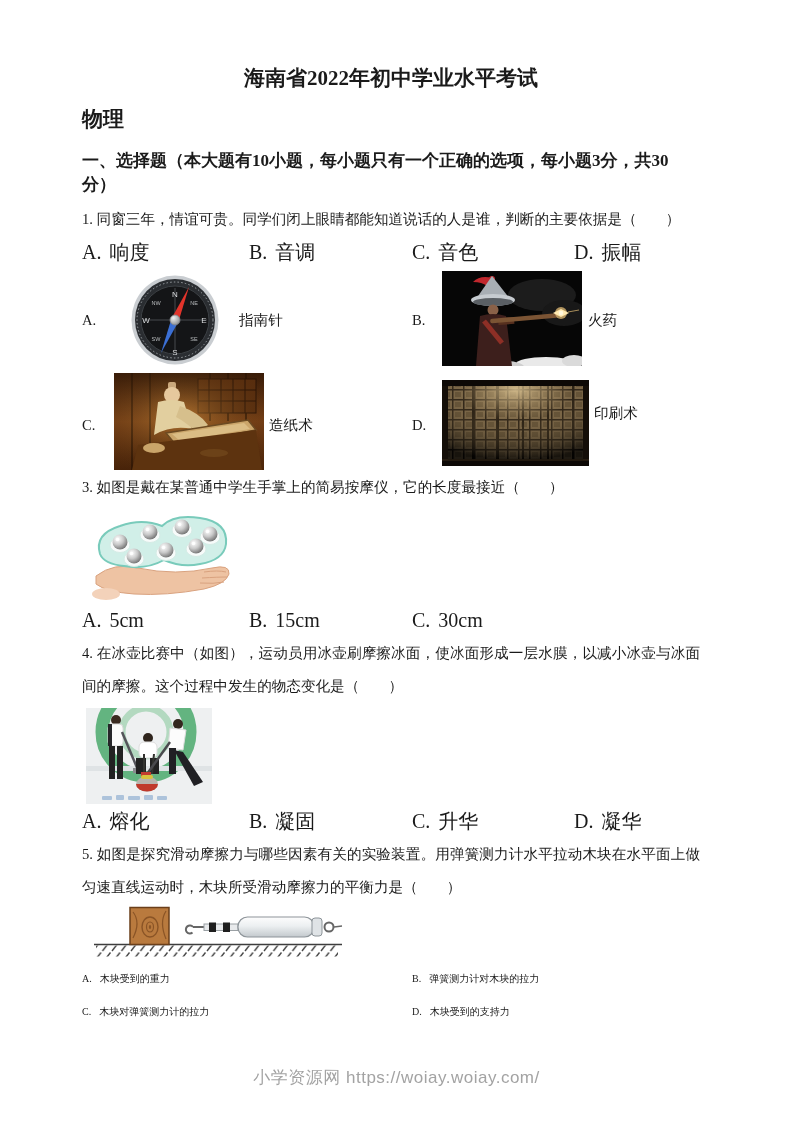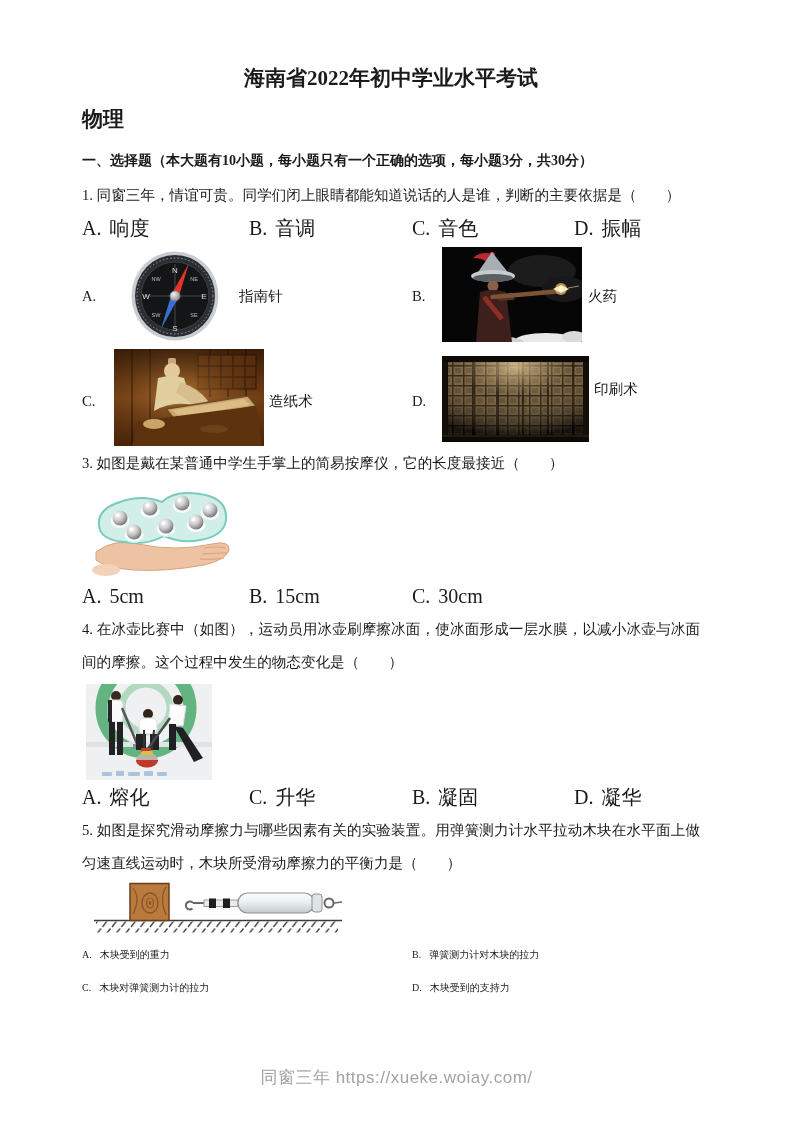--- a/index.html
+++ b/index.html
@@ -24,21 +24,21 @@
   }
   .doc-subject {
     margin-top: 12px;
     text-align: left;
     font-size: 21px;
     font-weight: bold;
     line-height: 1.4;
   }
   .section-header {
     margin-top: 14px;
-    font-size: 14px;
+    font-size: 17px;
     font-weight: bold;
     line-height: 24px;
   }
   .qtext {
     font-size: 14.6px;
     line-height: 33px;
     text-align: justify;
   }
   .opts4 {
     display: grid;
@@ -328,22 +328,22 @@
           <rect x="16" y="88" width="10" height="4" rx="1"></rect>
             <rect x="30" y="87" width="8" height="5" rx="1"></rect>
           <rect x="42" y="88" width="12" height="4" rx="1"></rect>
             <rect x="58" y="87" width="9" height="5" rx="1"></rect>
           <rect x="71" y="88" width="10" height="4" rx="1"></rect>
         </g>
       </svg>
     </div>
     <div class="opts4">
       <span><span class="opt-label">A.</span><span>熔化</span></span>
+      <span><span class="opt-label">B.</span><span>凝固</span></span>
       <span><span class="opt-label">C.</span><span>升华</span></span>
-      <span><span class="opt-label">B.</span><span>凝固</span></span>
       <span><span class="opt-label">D.</span><span>凝华</span></span>
     </div>
 
     <p class="qtext">5. 如图是探究滑动摩擦力与哪些因素有关的实验装置。用弹簧测力计水平拉动木块在水平面上做匀速直线运动时，木块所受滑动摩擦力的平衡力是（　　）</p>
     <div class="figrow fig-q5">
 
       <svg class="abs" style="left:10px;top:0" width="252" height="58" viewBox="0 0 252 58">
         <defs>
           <pattern id="hat5" width="9.5" height="12" patternUnits="userSpaceOnUse">
             <line x1="9" y1="0.5" x2="1" y2="11" stroke="#3d3d3d" stroke-width="1.3"></line>
@@ -378,14 +378,14 @@
     </div>
     <div class="opts2">
       <span><span class="opt-label">A.</span><span>木块受到的重力</span></span>
       <span><span class="opt-label">B.</span><span>弹簧测力计对木块的拉力</span></span>
       <span><span class="opt-label">C.</span><span>木块对弹簧测力计的拉力</span></span>
       <span><span class="opt-label">D.</span><span>木块受到的支持力</span></span>
     </div>
 
   </div>
 
-  <div class="footer">同窗三年 https://xueke.woiay.com/</div>
+  <div class="footer">小学资源网 https://woiay.woiay.com/</div>
 </div>
 
 </body></html>

